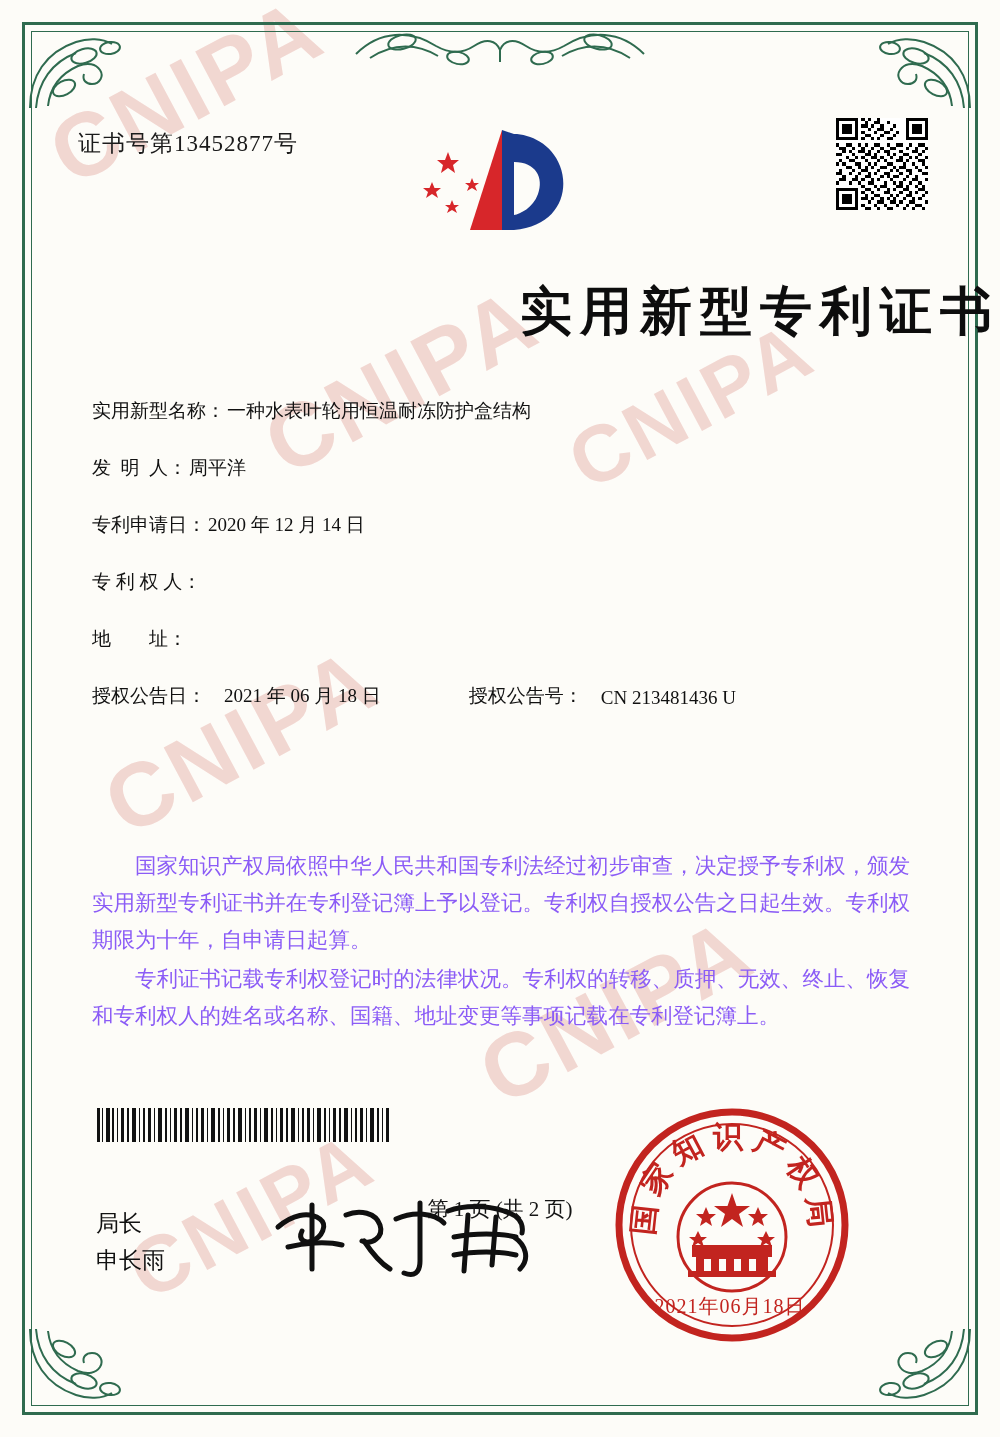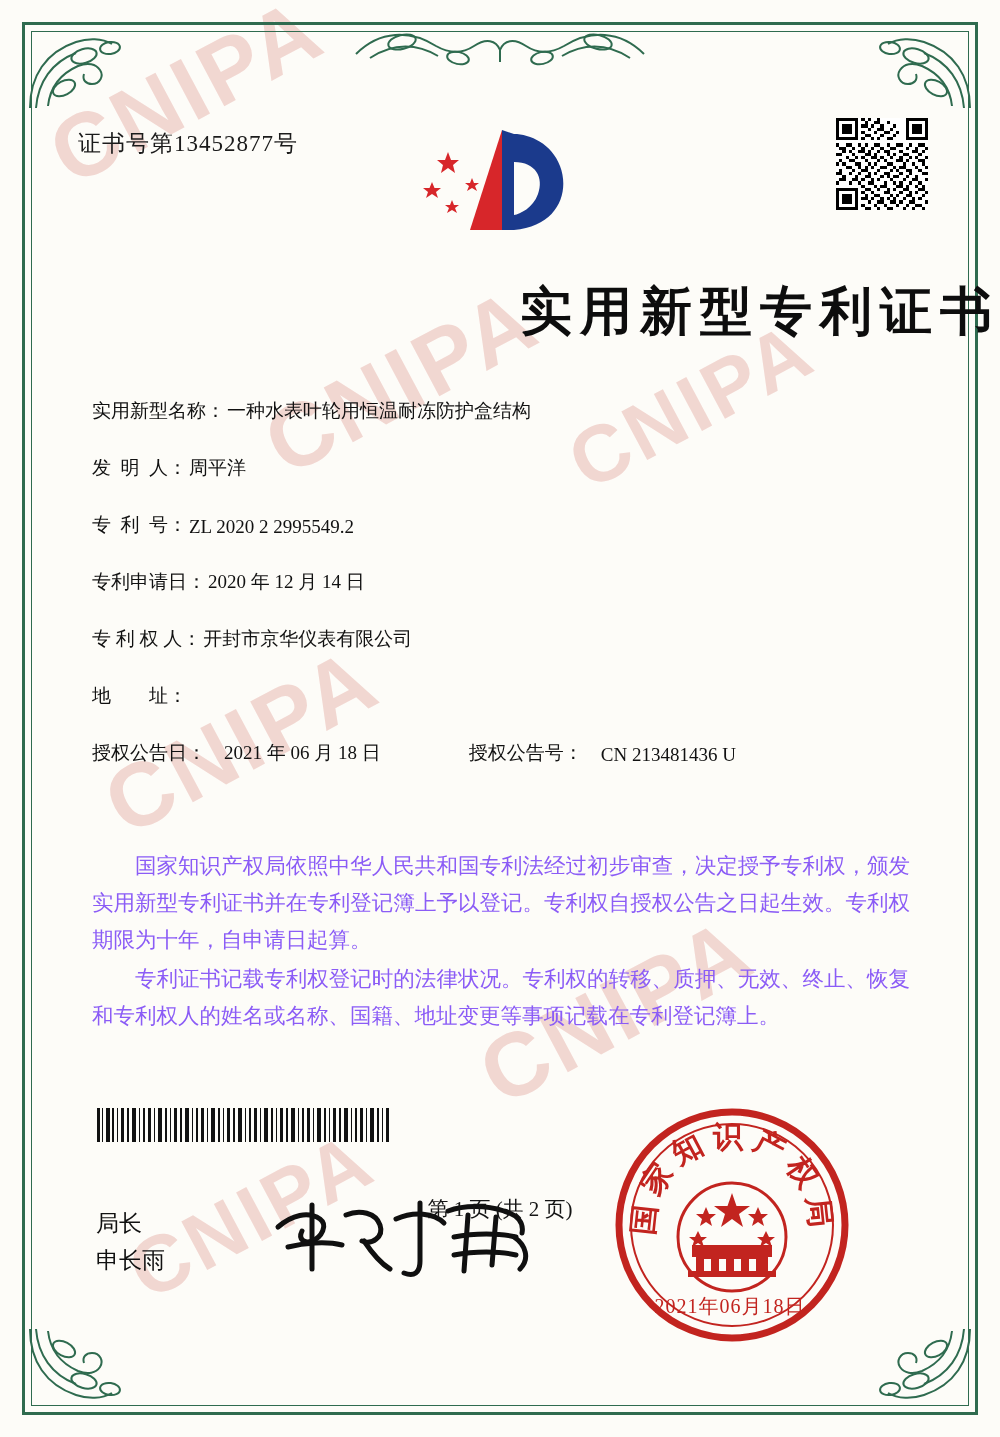--- a/index.html
+++ b/index.html
@@ -525,30 +525,25 @@
     <div class="fields">
       <div class="field-row">
         <span class="field-label">实用新型名称：</span>
         <span class="field-value">一种水表叶轮用恒温耐冻防护盒结构</span>
       </div>
       <div class="field-row">
         <span class="field-label">发  明  人：</span>
         <span class="field-value">周平洋</span>
       </div>
       <div class="field-row">
-        <span class="field-label">专  利  号：</span>
-        <span class="field-value">ZL 2020 2 2995549.2</span>
-      </div>
-      <div class="field-row">
         <span class="field-label">专利申请日：</span>
         <span class="field-value">2020 年 12 月 14 日</span>
       </div>
       <div class="field-row">
         <span class="field-label">专 利 权 人：</span>
-        <span class="field-value">开封市京华仪表有限公司</span>
       </div>
       <div class="field-row">
         <span class="field-label">地        址：</span>
       </div>
       <div class="field-row inline-two">
         <span class="field-label">授权公告日：</span>
         <span class="field-value">2021 年 06 月 18 日</span>
         <span class="second-label">授权公告号：</span>
         <span class="field-value">CN 213481436 U</span>
       </div>

